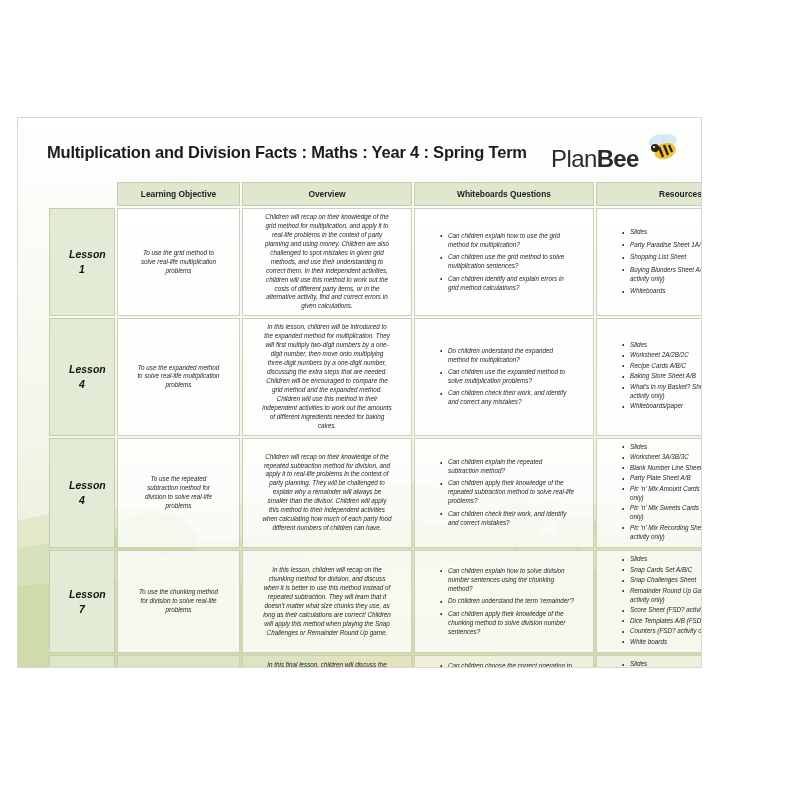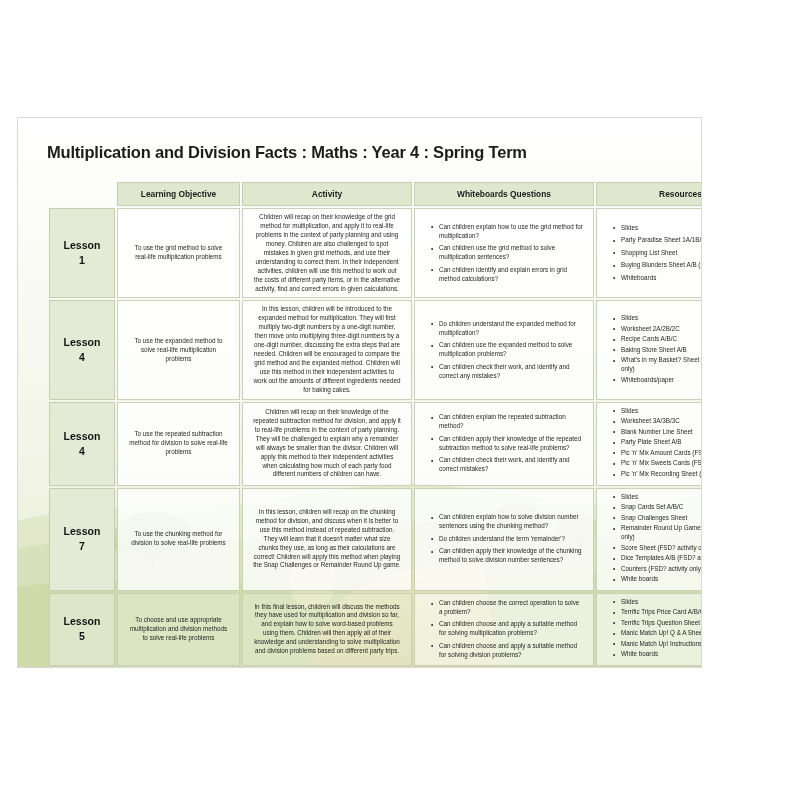--- a/index.html
+++ b/index.html
@@ -102,24 +102,25 @@
     font-weight: bold;
     color: #1d1d1d;
     padding: 4px 15px;
     text-align: center;
     vertical-align: middle;
     height: 14px;
   }
   .tbl td {
     border: 1px solid #c9d2b8;
     vertical-align: middle;
-    padding: 4px 10px;
+    padding: 4px 19px;
     font-size: 6.3px;
     line-height: 1.42;
     color: #1f1f1f;
+    font-style: italic;
   }
   .col-lesson { width: 66px; }
   .col-obj    { width: 123px; }
   .col-ovw    { width: 170px; }
   .col-asmt   { width: 180px; }
   .col-res    { width: 169px; }
 
   td.c-lesson {
     background: #e3ead5;
     text-align: center;
@@ -249,34 +250,47 @@
         <rect x="626" y="418" width="4" height="22" fill="#c6cfa4"></rect>
       </g>
 
       <circle cx="330" cy="466" r="26" fill="#f2ecc0" opacity="0.5"></circle>
     </svg>
 
     <div class="content">
 
       <div class="doc-title">Multiplication and Division Facts : Maths : Year 4 : Spring Term</div>
 
+      <div class="logo">
+        <div class="logo-text"><span>Plan</span><span class="bold">Bee</span></div>
+        <svg class="bee" viewBox="0 0 34 30">
+          <ellipse cx="12" cy="7" rx="9" ry="6" fill="#cfe6f2" opacity="0.85" transform="rotate(-28 12 7)"></ellipse>
+          <ellipse cx="24" cy="5" rx="8" ry="5" fill="#cfe6f2" opacity="0.85" transform="rotate(18 24 5)"></ellipse>
+          <ellipse cx="20" cy="17" rx="11" ry="8" fill="#f0c23a" transform="rotate(-18 20 17)"></ellipse>
+          <path d="M14 13 L18 23" stroke="#2c2118" stroke-width="2.4" fill="none"></path>
+          <path d="M19 11 L23 21" stroke="#2c2118" stroke-width="2.4" fill="none"></path>
+          <path d="M24 11 L27 18" stroke="#2c2118" stroke-width="2.2" fill="none"></path>
+          <circle cx="10" cy="14" r="4" fill="#2c2118"></circle>
+          <circle cx="9" cy="13" r="1.1" fill="#ffffff"></circle>
+        </svg>
+      </div>
 
       <table class="tbl">
         <colgroup>
           <col class="col-lesson">
             <col class="col-obj">
             <col class="col-ovw">
           <col class="col-asmt">
             <col class="col-res">
         </colgroup>
         <thead>
           <tr>
             <th style="background:transparent;border:none;"></th>
             <th>Learning Objective</th>
-            <th>Activity</th>
+            <th>Overview</th>
             <th>Whiteboards Questions</th>
             <th>Resources</th>
           </tr>
         </thead>
         <tbody>
           <tr>
             <td class="c-lesson">Lesson 1</td>
             <td class="c-obj">To use the grid method to solve real-life multiplication problems</td>
             <td class="c-ovw">Children will recap on their knowledge of the grid method for multiplication, and apply it to real-life problems in the context of party planning and using money. Children are also challenged to spot mistakes in given grid methods, and use their understanding to correct them. In their independent activities, children will use this method to work out the costs of different party items, or in the alternative activity, find and correct errors in given calculations.</td>
             <td class="c-asmt">

